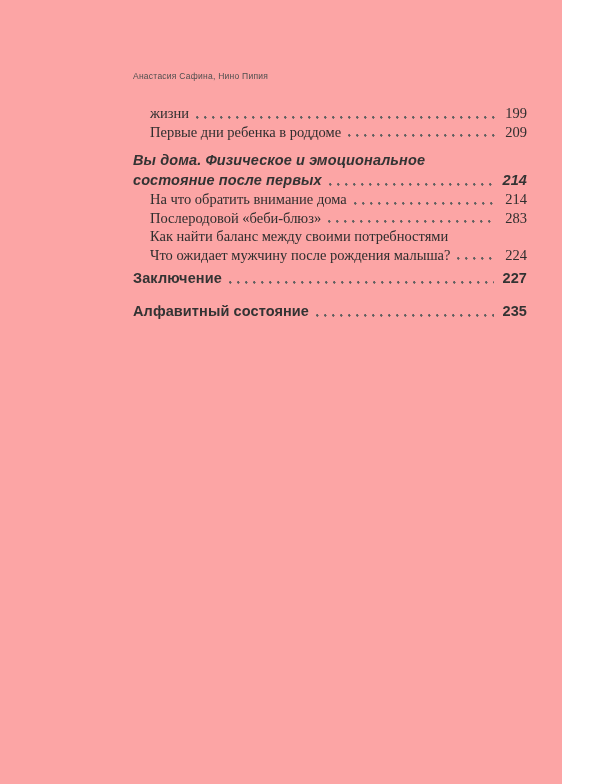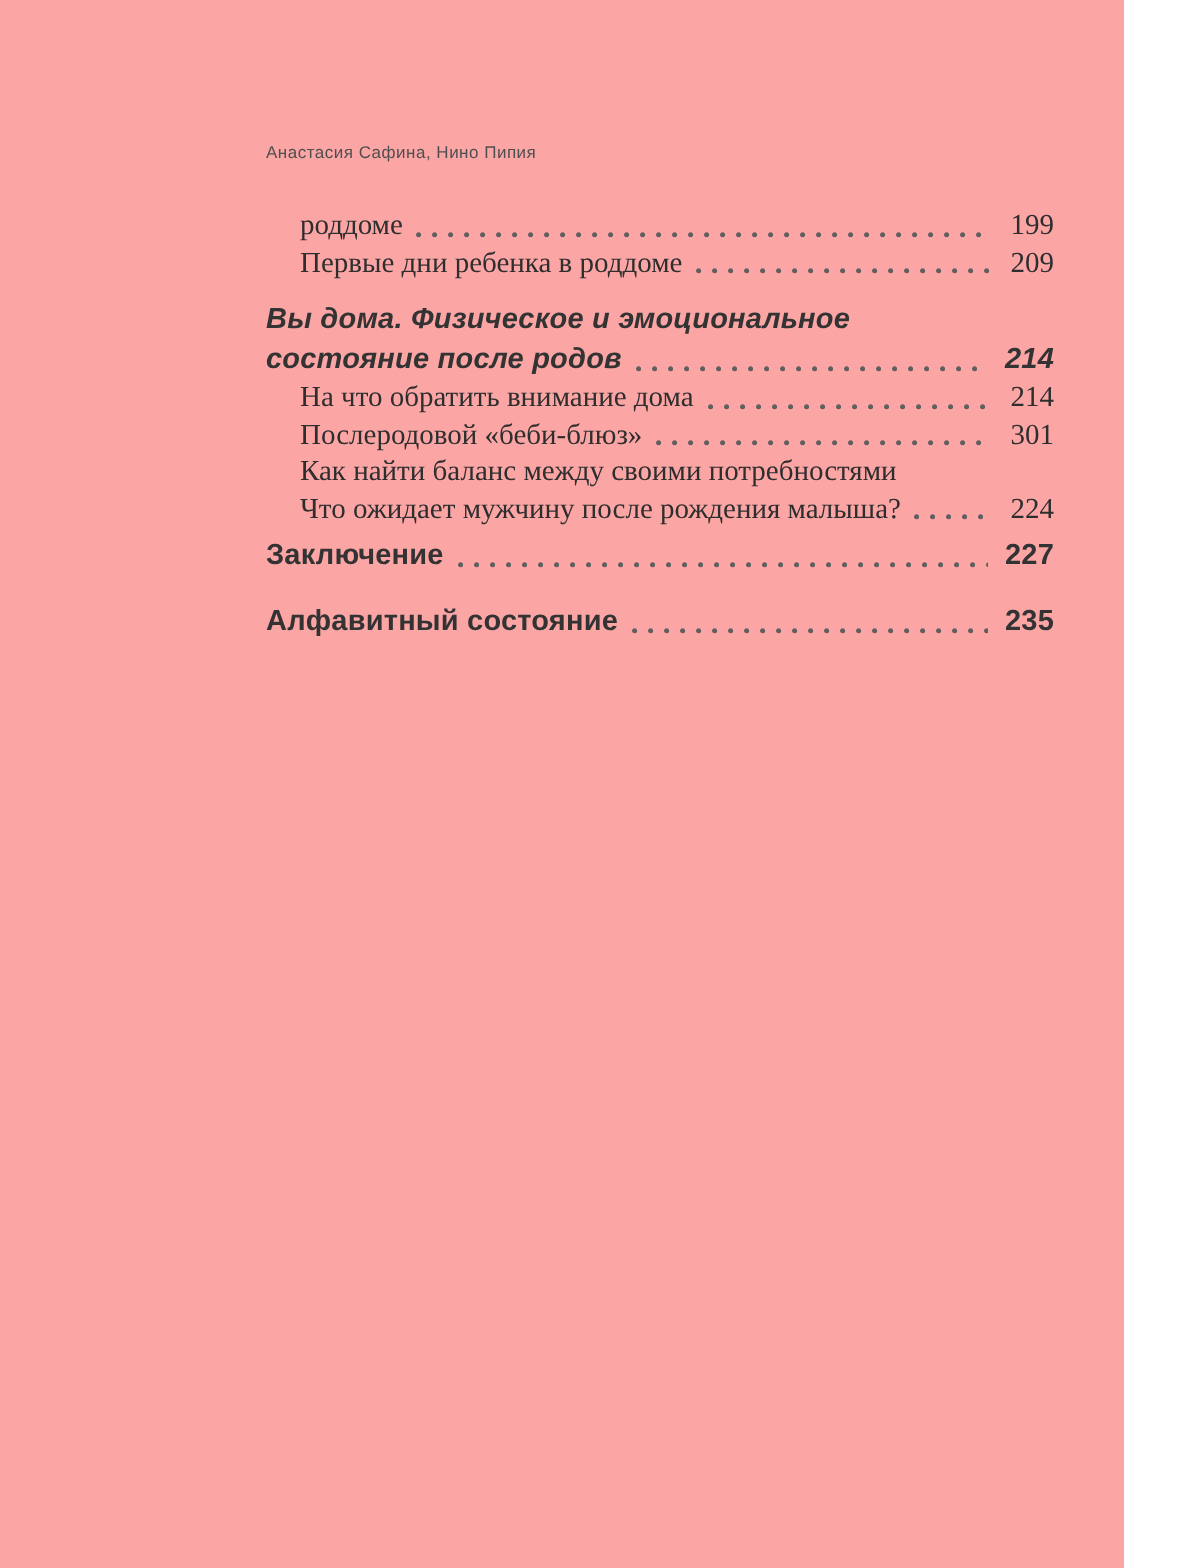--- a/index.html
+++ b/index.html
@@ -73,52 +73,52 @@
   }
 </style>
 </head>
 <body>
 
 <div class="page">
   <div class="running-head">Анастасия Сафина, Нино Пипия</div>
   <div class="toc" id="toc">
       <div class="entry lvl2">
         <div class="last">
-          <span class="t">роддоме</span>
+          <span class="t">жизни</span>
           <span class="leader"></span>
           <span class="pg">199</span>
         </div>
       </div>
       <div class="entry lvl2">
         <div class="last">
           <span class="t">Первые дни ребенка в роддоме</span>
           <span class="leader"></span>
           <span class="pg">209</span>
         </div>
       </div>
       <div class="entry lvl1" style="margin-top: 9px; font-style: italic;">
         <div class="line">Вы дома. Физическое и эмоциональное</div>
         <div class="last">
-          <span class="t">состояние после родов</span>
+          <span class="t">состояние после первых</span>
           <span class="leader"></span>
           <span class="pg">214</span>
         </div>
       </div>
       <div class="entry lvl2">
         <div class="last">
           <span class="t">На что обратить внимание дома</span>
           <span class="leader"></span>
           <span class="pg">214</span>
         </div>
       </div>
       <div class="entry lvl2">
         <div class="last">
           <span class="t">Послеродовой «беби-блюз»</span>
           <span class="leader"></span>
-          <span class="pg">301</span>
+          <span class="pg">283</span>
         </div>
       </div>
       <div class="entry lvl2">
         <div class="line">Как найти баланс между своими потребностями</div>
       </div>
       <div class="entry lvl2">
         <div class="last">
           <span class="t">Что ожидает мужчину после рождения малыша?</span>
           <span class="leader"></span>
           <span class="pg">224</span>

